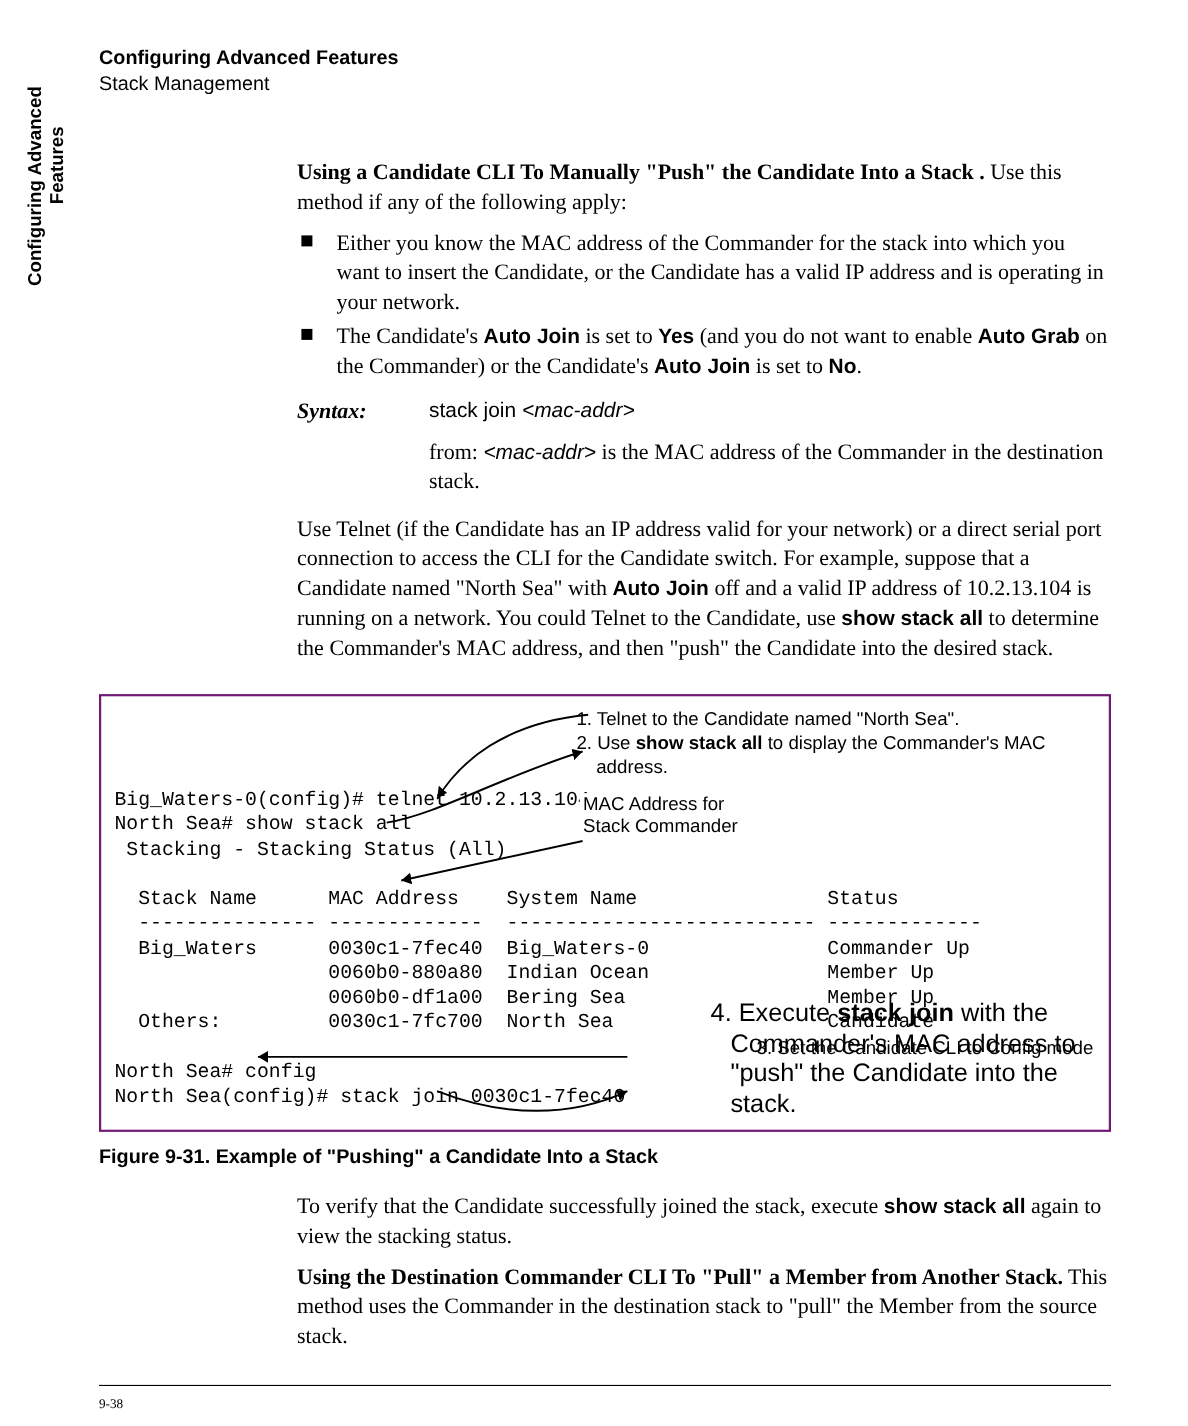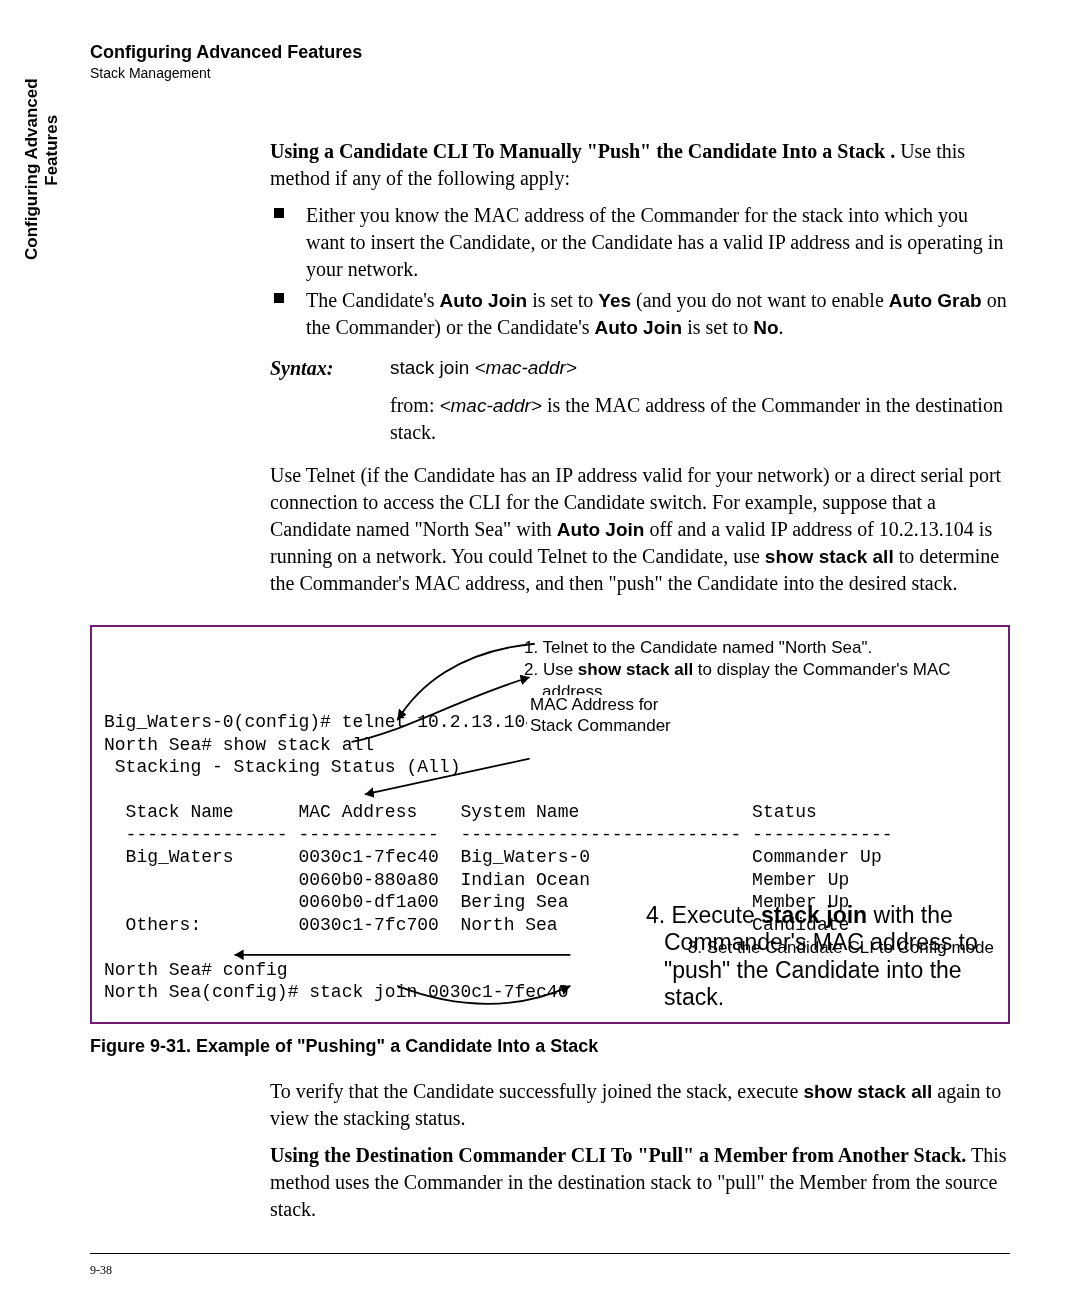--- a/index.html
+++ b/index.html
@@ -24,21 +24,21 @@
   .runhead {
     margin-bottom: 55px;
   }
   .runhead .rh-title {
     font-family: Arial, Helvetica, sans-serif;
     font-weight: bold;
     font-size: 18px;
   }
   .runhead .rh-sub {
     font-family: Arial, Helvetica, sans-serif;
-    font-size: 14px;
+    font-size: 18px;
   }
   .side-tab {
     position: absolute;
     left: 22px;
     top: 260px;
     transform: rotate(-90deg);
     transform-origin: left top;
     font-family: Arial, Helvetica, sans-serif;
     font-weight: bold;
     font-size: 17px;
@@ -106,21 +106,21 @@
     font-family: Arial, Helvetica, sans-serif;
     font-size: 17px;
     margin-left: 420px;
     margin-bottom: 8px;
     line-height: 1.3;
   }
   .ann-top .line { display: block; padding-left: 18px; text-indent: -18px; }
   .ann-midlabel {
     position: absolute;
     left: 435px;
-    top: 68px;
+    top: 88px;
     font-family: Arial, Helvetica, sans-serif;
     font-size: 17px;
     line-height: 1.2;
     background: #fff;
     padding: 0 3px;
     z-index: 2;
   }
   .term {
     font-family: "Courier New", monospace;
     white-space: pre;

